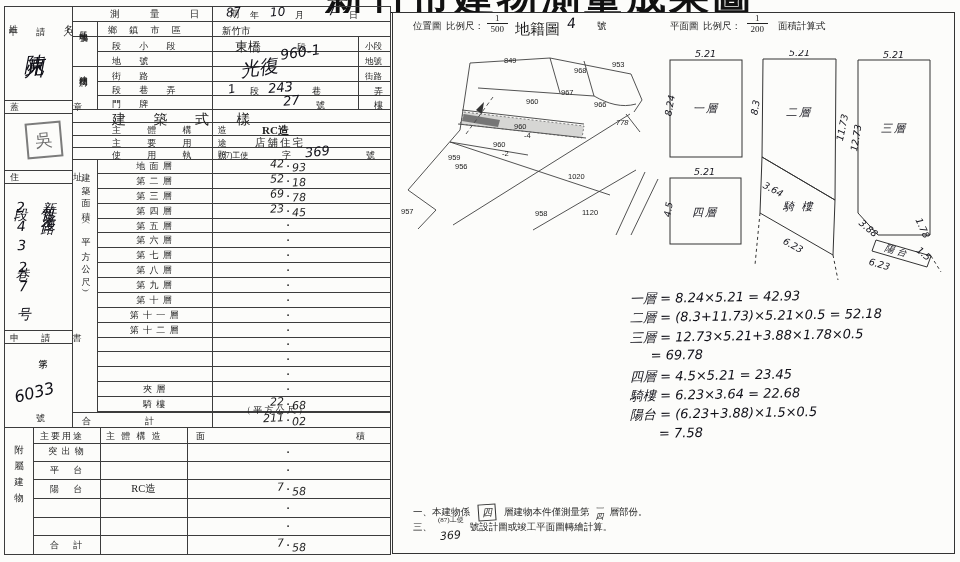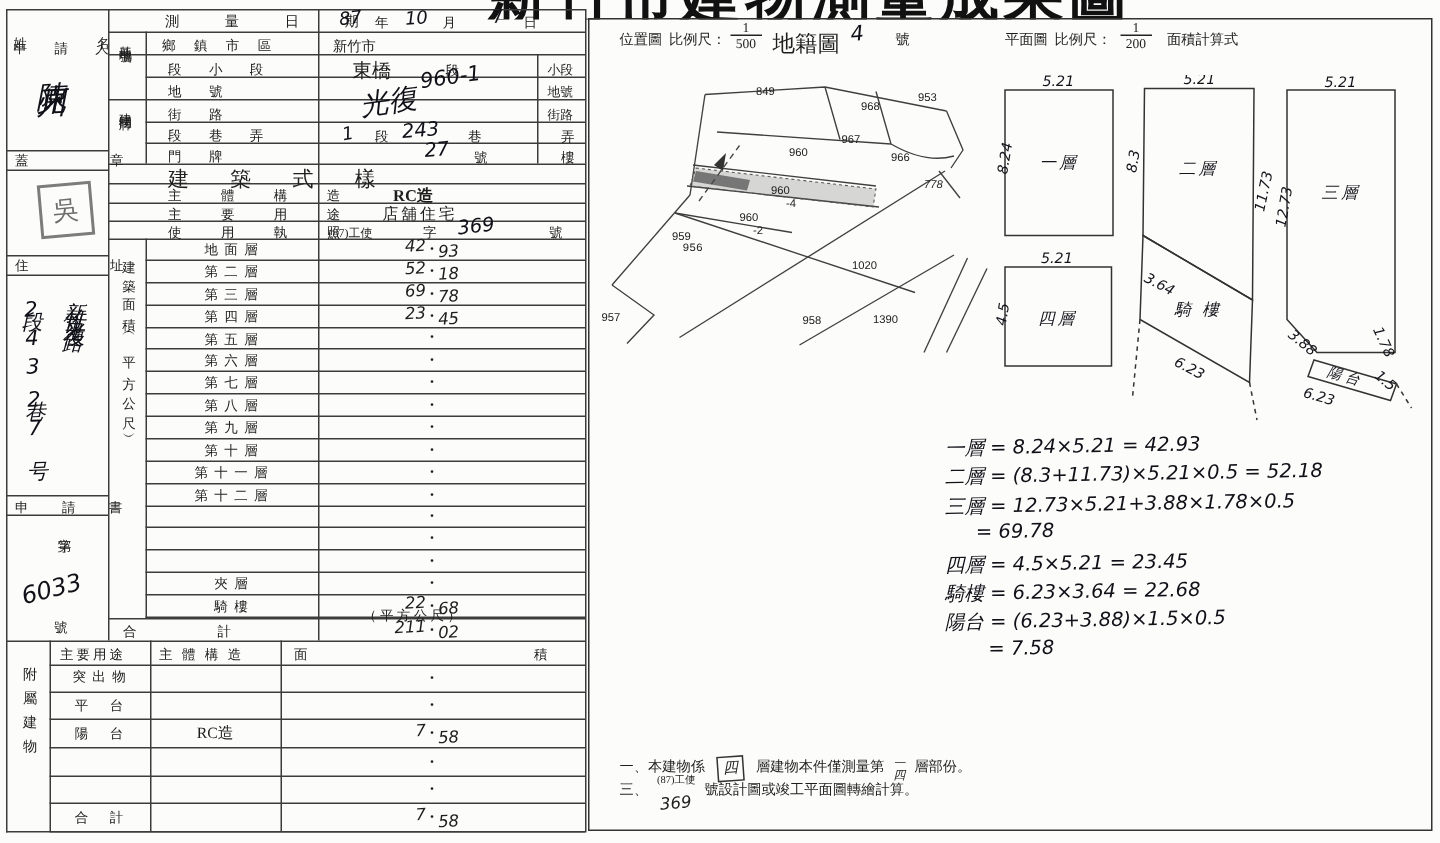--- a/index.html
+++ b/index.html
@@ -419,25 +419,25 @@
         <div class="mlabel" style="position: absolute; left: 214px; top: 8px;">953</div>
         <div class="mlabel" style="position: absolute; left: 163px; top: 36px;">967</div>
         <div class="mlabel" style="position: absolute; left: 128px; top: 45px;">960</div>
         <div class="mlabel" style="position: absolute; left: 196px; top: 48px;">966</div>
         <div class="mlabel" style="position: absolute; left: 116px; top: 70px;">960</div>
         <div class="mlabel" style="position: absolute; left: 126px; top: 79px;">-4</div>
         <div class="mlabel" style="position: absolute; left: 50px; top: 84px; margin-top: 17px;">959</div>
         <div class="mlabel" style="position: absolute; left: 95px; top: 88px;">960</div>
         <div class="mlabel" style="position: absolute; left: 104px; top: 97px;">-2</div>
         <div class="mlabel" style="position: absolute; left: 218px; top: 66px; font-style: italic;">778</div>
-        <div class="mlabel" style="position: absolute; left: 57px; top: 110px; font-family: Liberation Mono, monospace;">956</div>
+        <div class="mlabel" style="position: absolute; left: 57px; top: 110px;">956</div>
         <div class="mlabel" style="position: absolute; left: 170px; top: 120px; text-align: center;">1020</div>
         <div class="mlabel" style="position: absolute; left: 3px; top: 155px;">957</div>
         <div class="mlabel" style="position: absolute; left: 137px; top: 157px;">958</div>
-        <div class="mlabel" style="position: absolute; left: 184px; top: 156px;">1390</div>
+        <div class="mlabel" style="position: absolute; left: 184px; top: 156px;">1120</div>
       </div>
   </div>
 
   <svg style="position:absolute;left:663px;top:50px" width="297" height="250" viewBox="0 0 297 250">
     <g fill="none" stroke="#333" stroke-width="1">
       <rect x="7" y="10" width="72" height="97"></rect>
       <rect x="7" y="128" width="71" height="66"></rect>
       <polygon points="100,9 173,9 172,150 99,107"></polygon>
       <polygon points="99,107 172,150 170,205 97,163"></polygon>
       <polygon points="195,10 267,10 267,185 215,185 195,163"></polygon>

